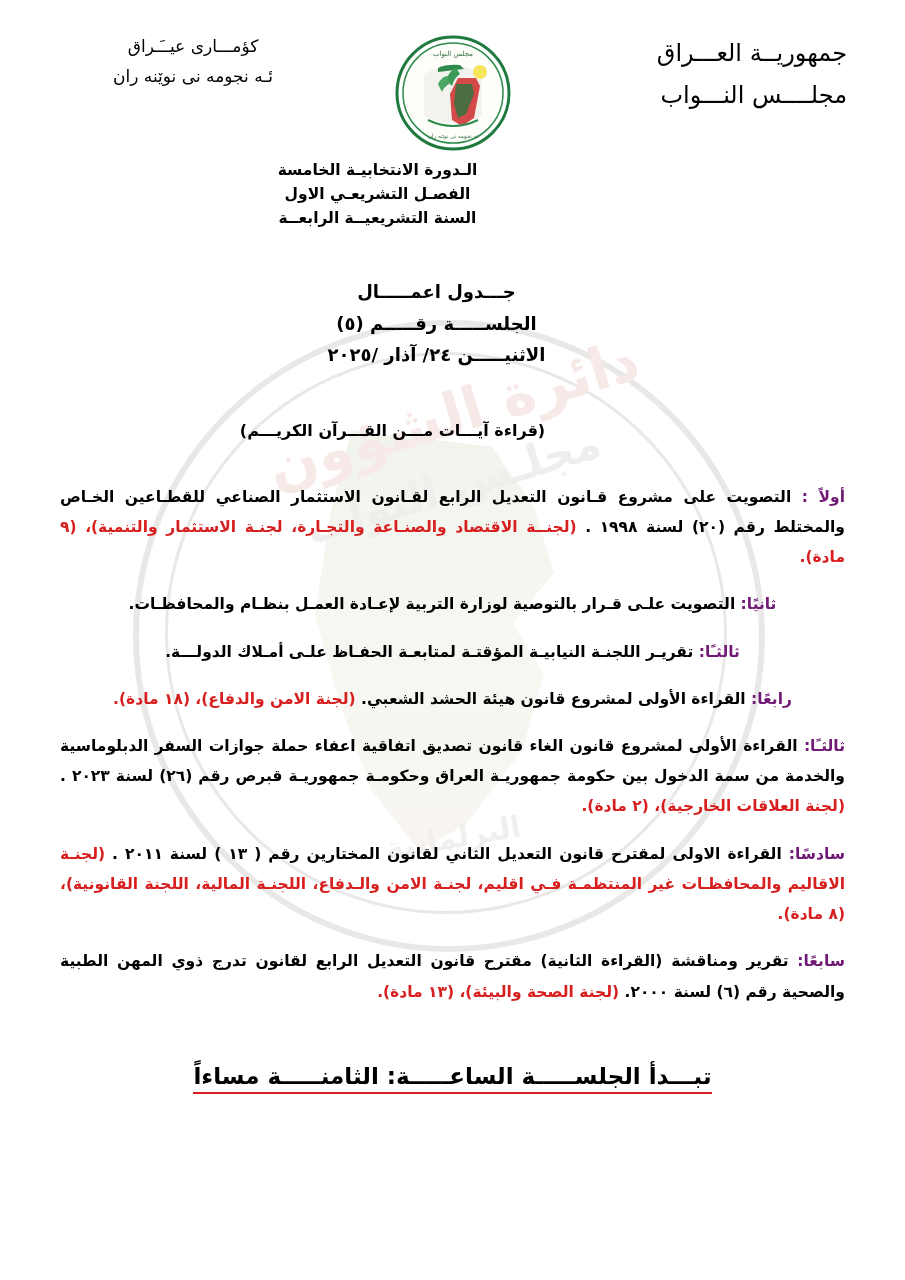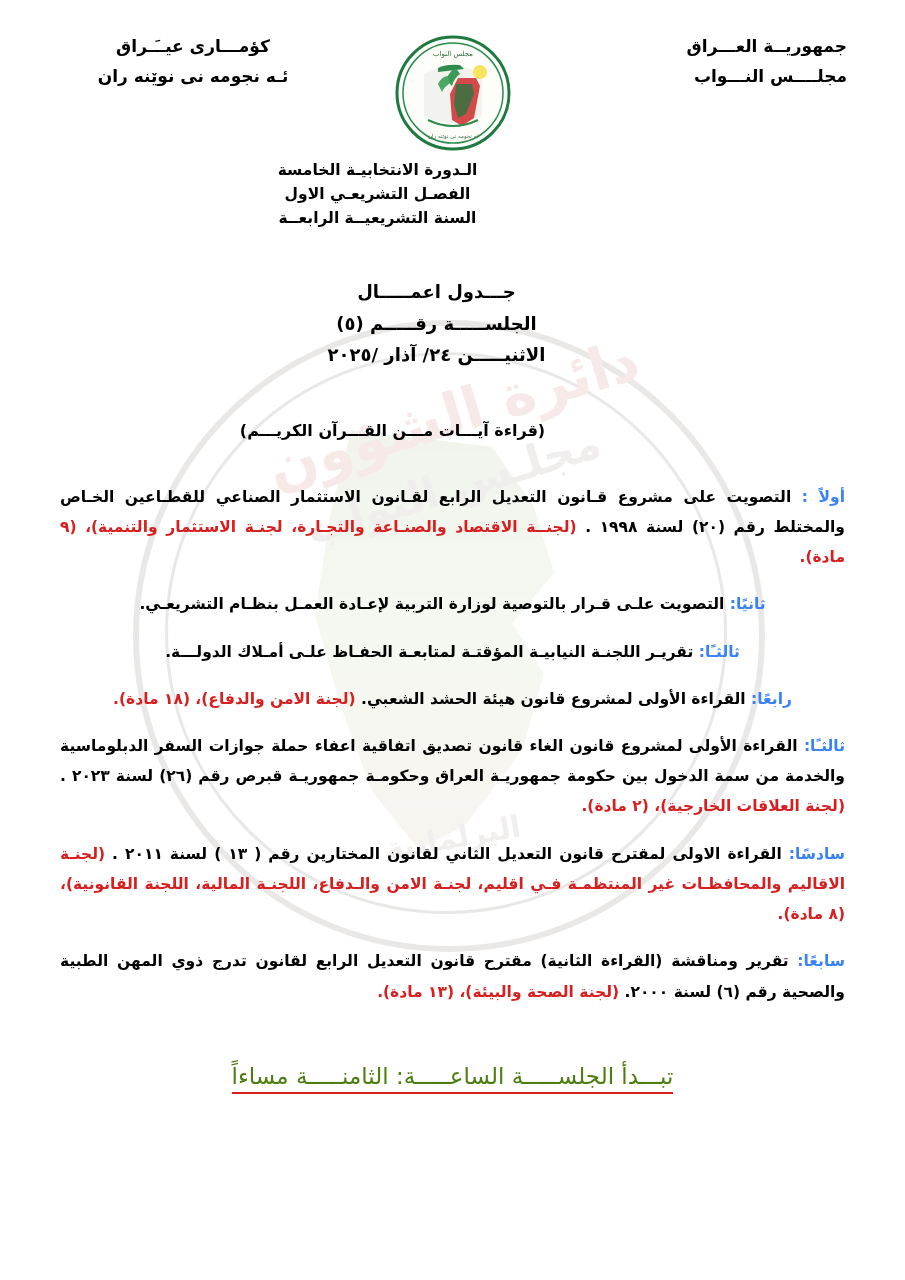--- a/index.html
+++ b/index.html
@@ -82,25 +82,25 @@
   
   .header {
     display: flex;
     flex-direction: row;
     align-items: flex-start;
     justify-content: space-between;
     padding: 8px 58px 0 58px;
   }
   .header-side {
     width: 270px;
-    font-weight: bold;
+    font-weight: normal;
     line-height: 1.75;
   }
   .header-right {
-    font-size: 17px;
+    font-size: 24px;
     letter-spacing: 0.5px;
   }
   .header-left {
     text-align: center;
     font-size: 17px;
     letter-spacing: 0.5px;
     direction: rtl;
   }
   .emblem {
     width: 118px;
@@ -141,30 +141,30 @@
     text-align: center;
     margin-bottom: 36px;
     font-size: 16px;
     padding-right: 120px;
   }
   .item {
     margin-bottom: 17px;
     text-align: justify;
     text-justify: inter-word;
   }
-  .item .ord { color: #3b82f6; }
+  .item .ord { color: #701a75; }
   .item .cmt { color: #d81f1f; }
   .center-item { text-align: center; }
 
   
   .footer {
     margin-top: 56px;
     text-align: center;
-    color: #4d7c0f;
-    font-weight: normal;
+    color: #000000;
+    font-weight: bold;
     font-size: 23px;
     letter-spacing: 0.5px;
   }
   .footer span {
     border-bottom: 2px solid #d81f1f;
     padding-bottom: 3px;
   }
 </style>
 </head>
 <body>
@@ -227,21 +227,21 @@
     <div class="quran">(قراءة آيـــات مـــن القـــرآن الكريـــم)</div>
 
     <div class="item">
       <span class="ord">أولاً :</span>
       <span>التصويت على مشروع قـانون التعديل الرابع لقـانون الاستثمار الصناعي للقطـاعين الخـاص والمختلط رقم (٢٠) لسنة ١٩٩٨ .</span>
       <span class="cmt">(لجنــة الاقتصاد والصنـاعة والتجـارة، لجنـة الاستثمار والتنمية)، (٩ مادة).</span>
     </div>
 
     <div class="item center-item">
       <span class="ord">ثانيًا:</span>
-      <span>التصويت علـى قـرار بالتوصية لوزارة التربية لإعـادة العمـل بنظـام التشريعـي.</span>
+      <span>التصويت علـى قـرار بالتوصية لوزارة التربية لإعـادة العمـل بنظـام والمحافظـات.</span>
       <span class="cmt"></span>
     </div>
 
     <div class="item center-item">
       <span class="ord">ثالثـًا:</span>
       <span>تقريـر اللجنـة النيابيـة المؤقتـة لمتابعـة الحفـاظ علـى أمـلاك الدولـــة.</span>
       <span class="cmt"></span>
     </div>
 
     <div class="item center-item">

